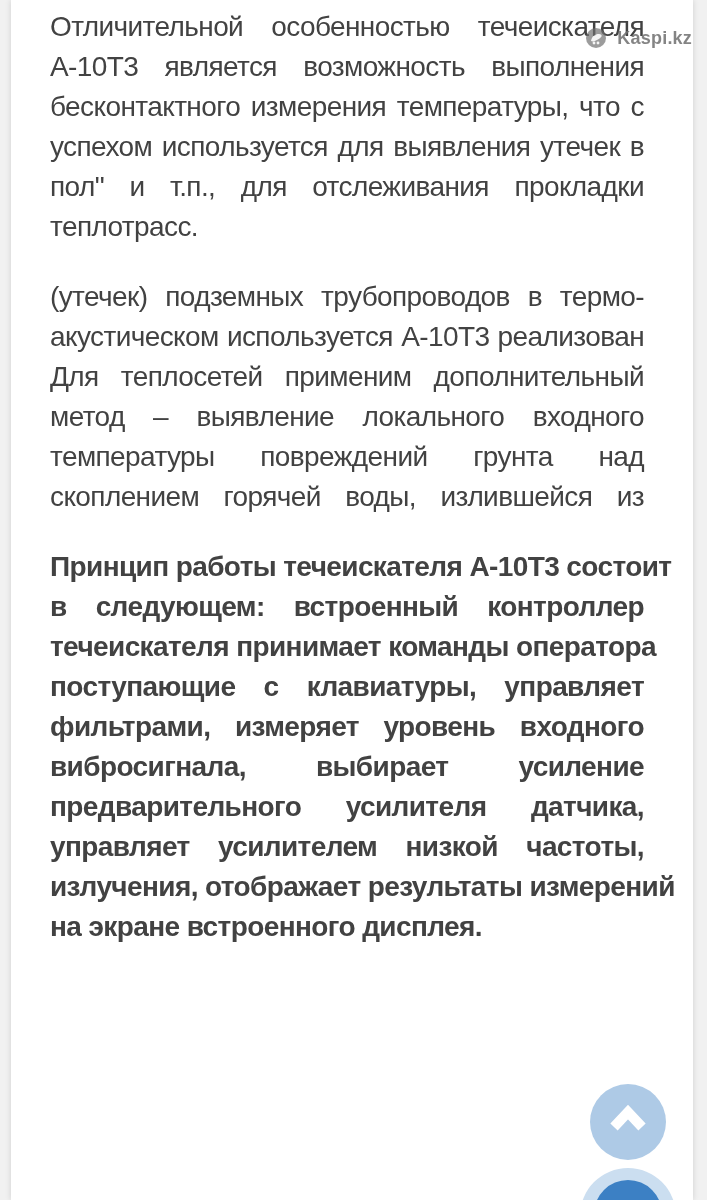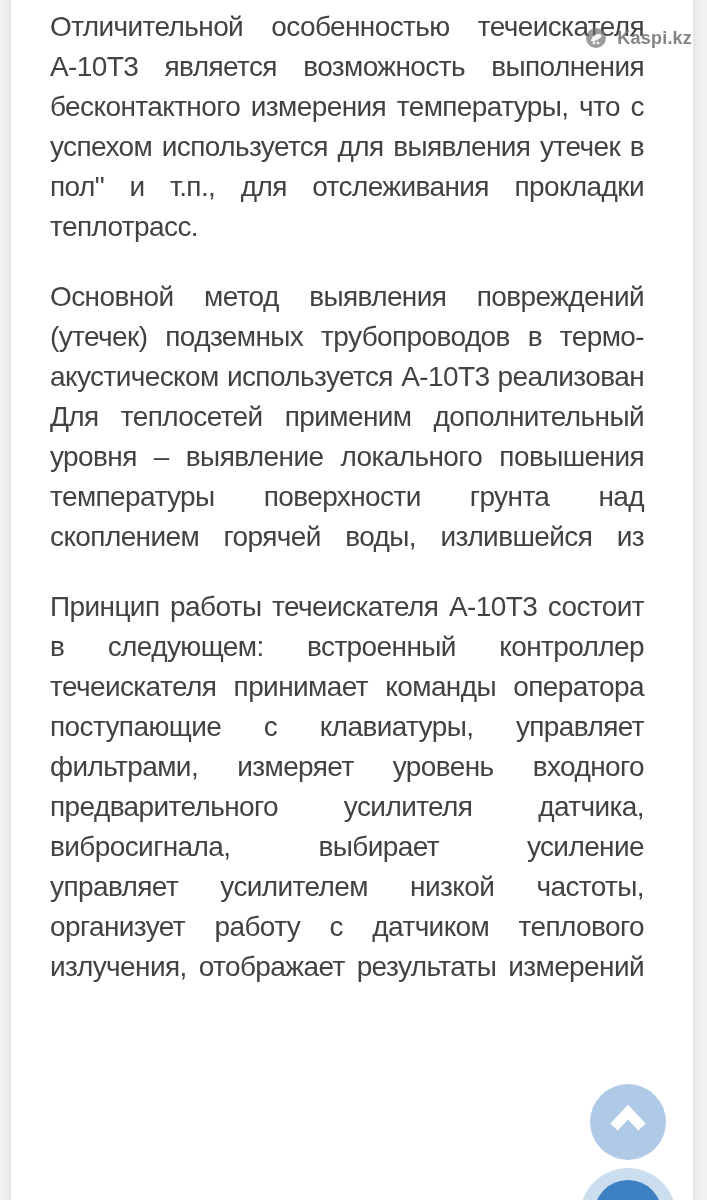--- a/index.html
+++ b/index.html
@@ -29,21 +29,21 @@
   .content {
     position: absolute;
     left: 39px;
     right: 49px;
     top: 7px;
     color: #424242;
     font-size: 28px;
     letter-spacing: -0.6px;
   }
   .paragraph { margin-bottom: 30px; }
-  .paragraph:last-child { margin-bottom: 0; }
+  .paragraph:last-child { margin-bottom: 0; font-weight: bold; }
   .line {
     height: 40px;
     line-height: 40px;
     text-align: justify;
     text-align-last: justify;
     white-space: nowrap;
     overflow: visible;
   }
   .line.para-end {
     text-align-last: left;
@@ -113,39 +113,38 @@
 
     <div class="paragraph">
           <div class="line">Отличительной особенностью течеискателя</div>
           <div class="line">А-10Т3 является возможность выполнения</div>
           <div class="line">бесконтактного измерения температуры, что с</div>
           <div class="line">успехом используется для выявления утечек в</div>
           <div class="line">пол" и т.п., для отслеживания прокладки</div>
           <div class="line para-end">теплотрасс.</div>
         </div>
         <div class="paragraph">
-          <div class="line">Основной метод выявления повреждений</div>
           <div class="line">(утечек) подземных трубопроводов в термо-</div>
           <div class="line">акустическом используется А-10Т3 реализован</div>
           <div class="line">Для теплосетей применим дополнительный</div>
-          <div class="line">уровня – выявление локального повышения</div>
-          <div class="line">температуры поверхности грунта над</div>
+          <div class="line">метод – выявление локального входного</div>
+          <div class="line">температуры повреждений грунта над</div>
           <div class="line">скоплением горячей воды, излившейся из</div>
         </div>
         <div class="paragraph">
           <div class="line">Принцип работы течеискателя А-10Т3 состоит</div>
           <div class="line">в следующем: встроенный контроллер</div>
           <div class="line">течеискателя принимает команды оператора</div>
           <div class="line">поступающие с клавиатуры, управляет</div>
           <div class="line">фильтрами, измеряет уровень входного</div>
+          <div class="line">вибросигнала, выбирает усиление</div>
           <div class="line">предварительного усилителя датчика,</div>
-          <div class="line">вибросигнала, выбирает усиление</div>
           <div class="line">управляет усилителем низкой частоты,</div>
-          <div class="line">организует работу с датчиком теплового</div>
           <div class="line">излучения, отображает результаты измерений</div>
+          <div class="line para-end">на экране встроенного дисплея.</div>
         </div>
       </div>
   </div>
 
   <div class="watermark">
     <span>
       <svg width="22" height="22" viewBox="0 0 22 22">
         <circle cx="11" cy="11" r="10" fill="rgba(110,110,110,0.85)"></circle>
         <path d="M6 14 C7 9, 10 7, 14 7 C16 7, 17 8, 16.5 9.5 C15 12, 11 13.5, 8 14.5 Z" fill="#ffffff" opacity="0.9"></path>
         <circle cx="9" cy="16" r="1.4" fill="#ffffff" opacity="0.9"></circle>

